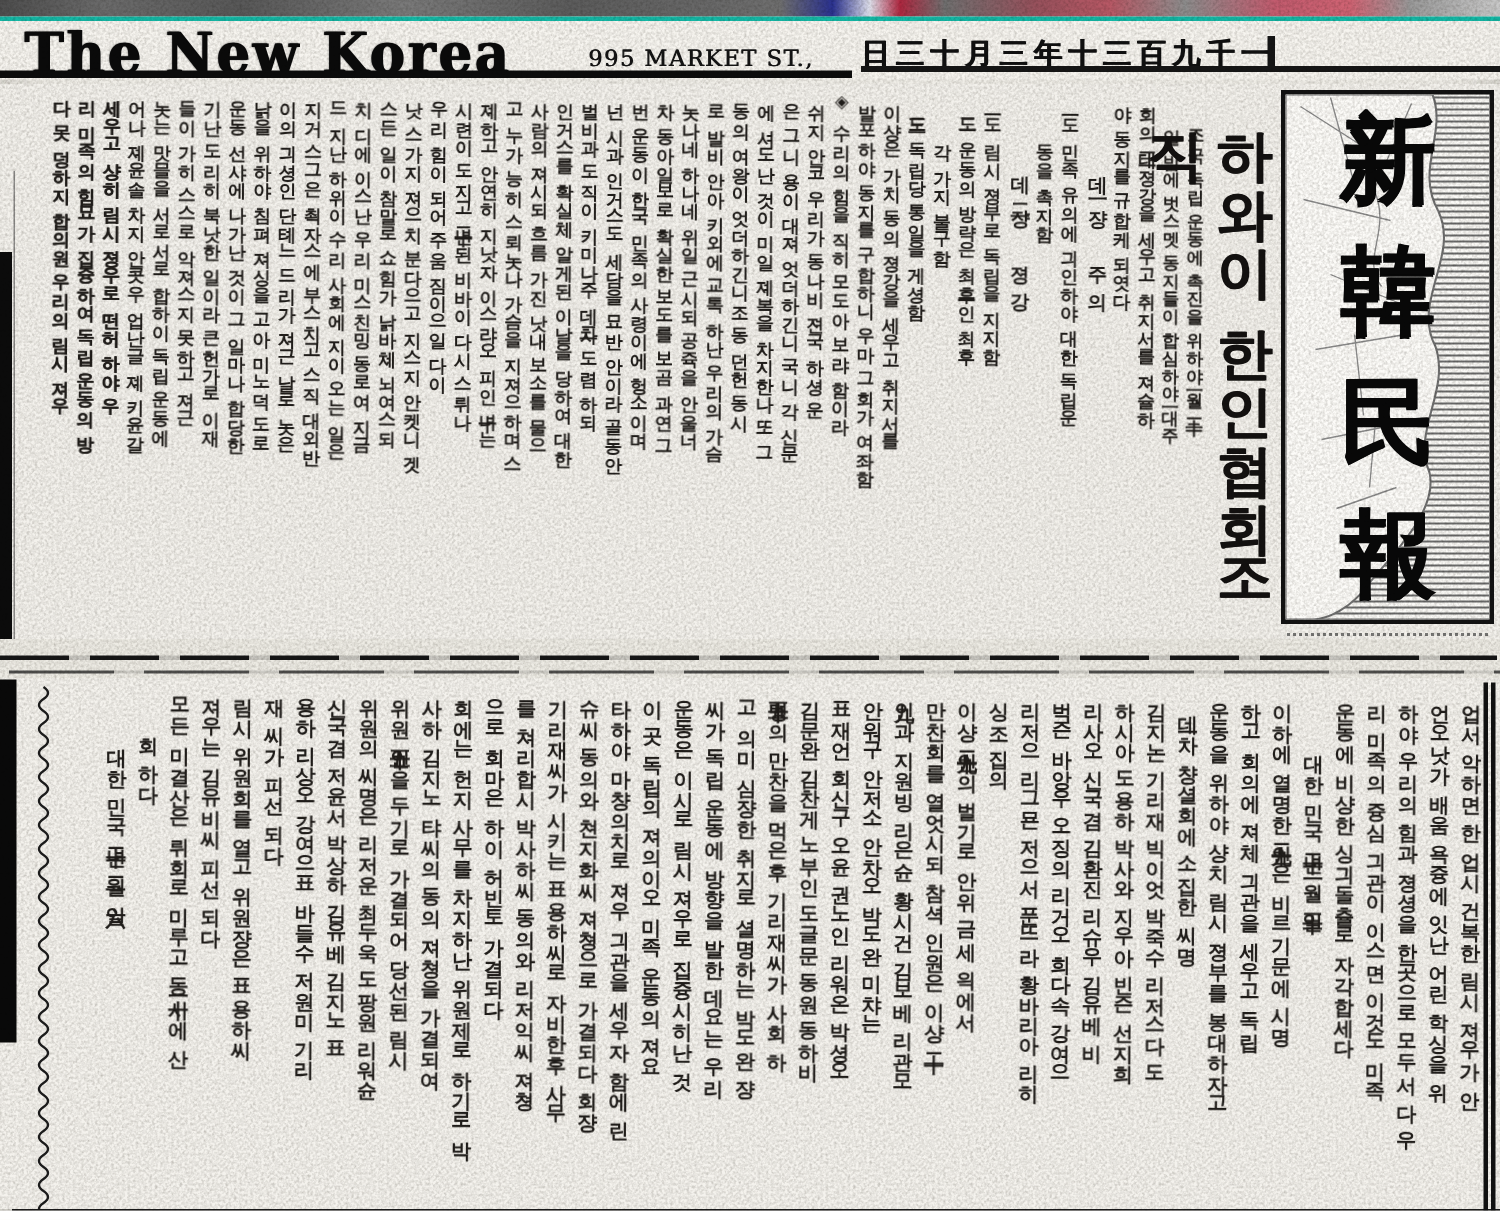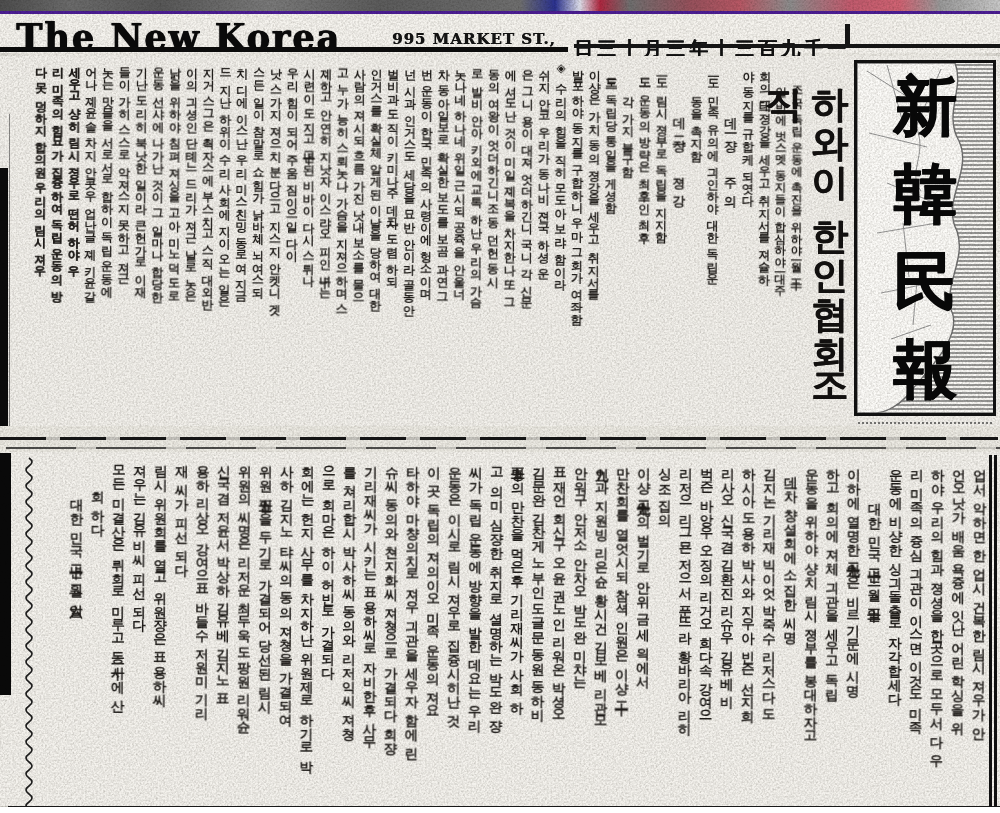--- a/index.html
+++ b/index.html
@@ -10,29 +10,29 @@
           box-shadow: inset 0 0 40px rgba(60,55,45,.25); overflow:hidden; }
 
   
   .top-noise { position:absolute; left:0; top:0; width:1000px; height:12px;
     background:linear-gradient(90deg,#4e4e4e 0%,#6b6b6b 7%,#585858 16%,#7a7a7a 27%,#5c5c5c 38%,
       #6f6f6f 52%,#2a3190 55.5%,#dfe0ec 58%,#b02740 60%,#707070 63%,#97515c 69%,#b85865 74%,
       #8d8d8d 79%,#c25b6e 85%,#d06373 90%,#9a9a9a 94%,#c9c9c9 100%); }
 
   
   .masthead { position:absolute; left:0; top:11px; width:1000px; height:42px; background:#f6f4ef;
-    border-top:3px solid #4c1d95; }
+    border-top:3px solid #14b8a6; }
   .mh-title { position:absolute; left:16px; top:2px; font-family:"DejaVu Serif", serif;
     font-weight:900; font-size:35px; color:#0a0a0a; letter-spacing:2px; transform:scaleY(1.08);
     text-shadow:1px 0 0 #0a0a0a, 0 0 1px #222; white-space:nowrap; }
   .mh-address { position:absolute; left:392px; top:16px; font-family:"DejaVu Serif", serif;
-    font-weight:700; font-size:15px; color:#141414; letter-spacing:1px; text-shadow:.5px 0 0 #141414; }
+    font-weight:400; font-size:15px; color:#141414; letter-spacing:1px; text-shadow:.5px 0 0 #141414; }
   .mh-date { position:absolute; left:574px; top:9px; font-family:"DejaVu Serif", serif;
     font-weight:900; font-size:19px; color:#101010; letter-spacing:4px; white-space:nowrap;
-    text-shadow:.6px 0 0 #101010;margin-top:13px; }
+    text-shadow:.6px 0 0 #101010; }
   .mh-tick { position:absolute; left:845px; top:10px; width:5px; height:22px; background:#151515; }
   .mh-era { position:absolute; left:858px; top:9px; width:142px; overflow:hidden;
     font-family:"DejaVu Serif", serif; font-weight:900; font-size:19px; color:#151515;
     letter-spacing:3px; white-space:nowrap; text-shadow:.6px 0 0 #151515; }
   .rule-title { position:absolute; left:0; top:47px; width:568px; height:5px; background:#0c0c0c; }
   .rule-era { position:absolute; left:574px; top:44px; width:426px; height:4px; background:#161616; }
 
   
   .top-section { position:absolute; left:0; top:56px; width:1000px; height:370px; background:#f3f1ec; }
   .bottom-section { position:absolute; left:0; top:452px; width:1000px; height:354px; background:#f4f2ed; }

